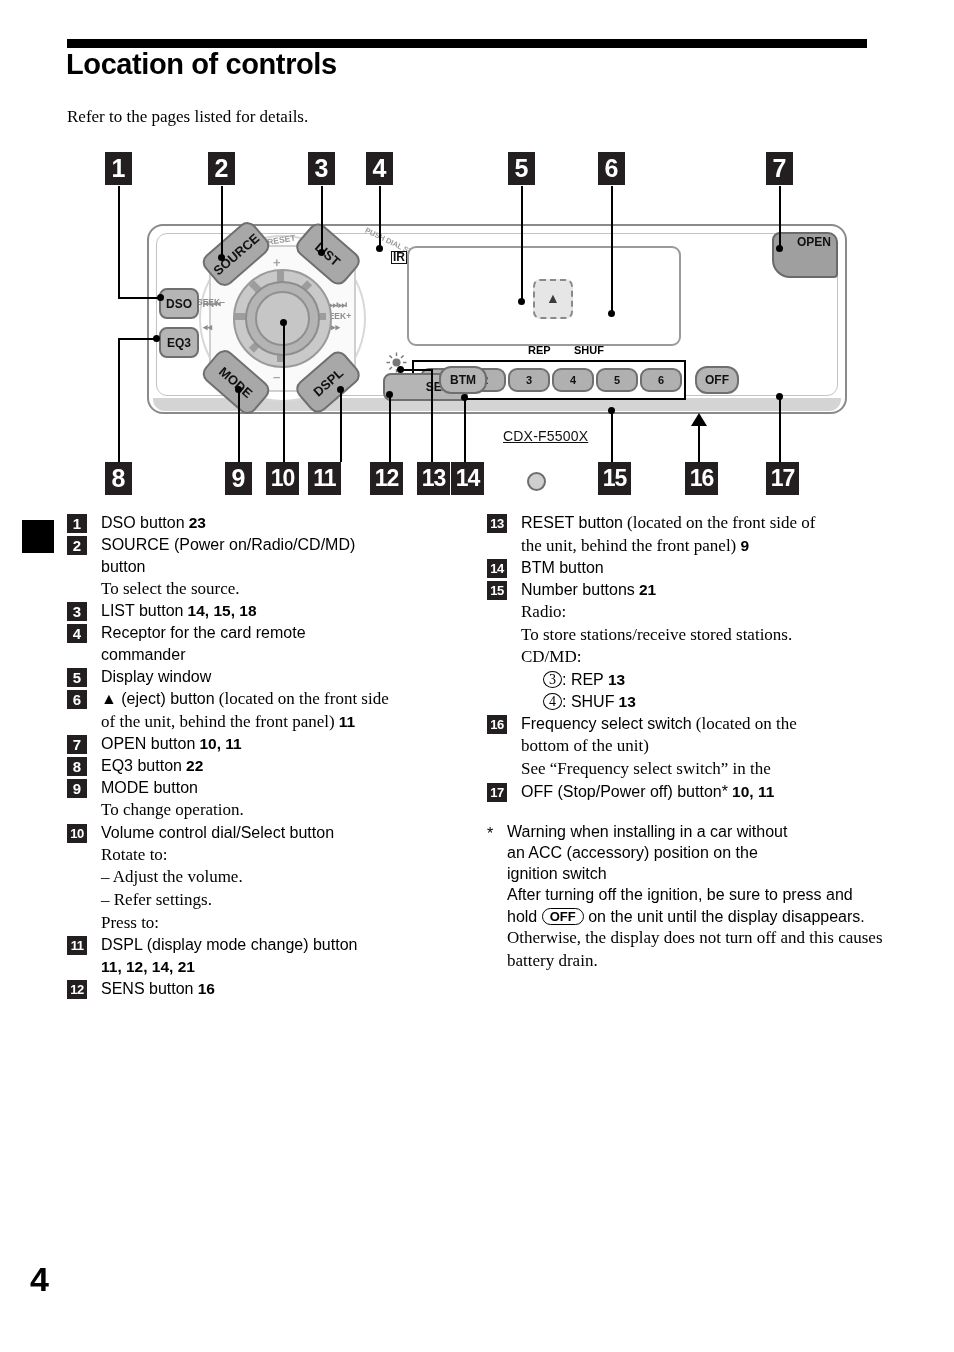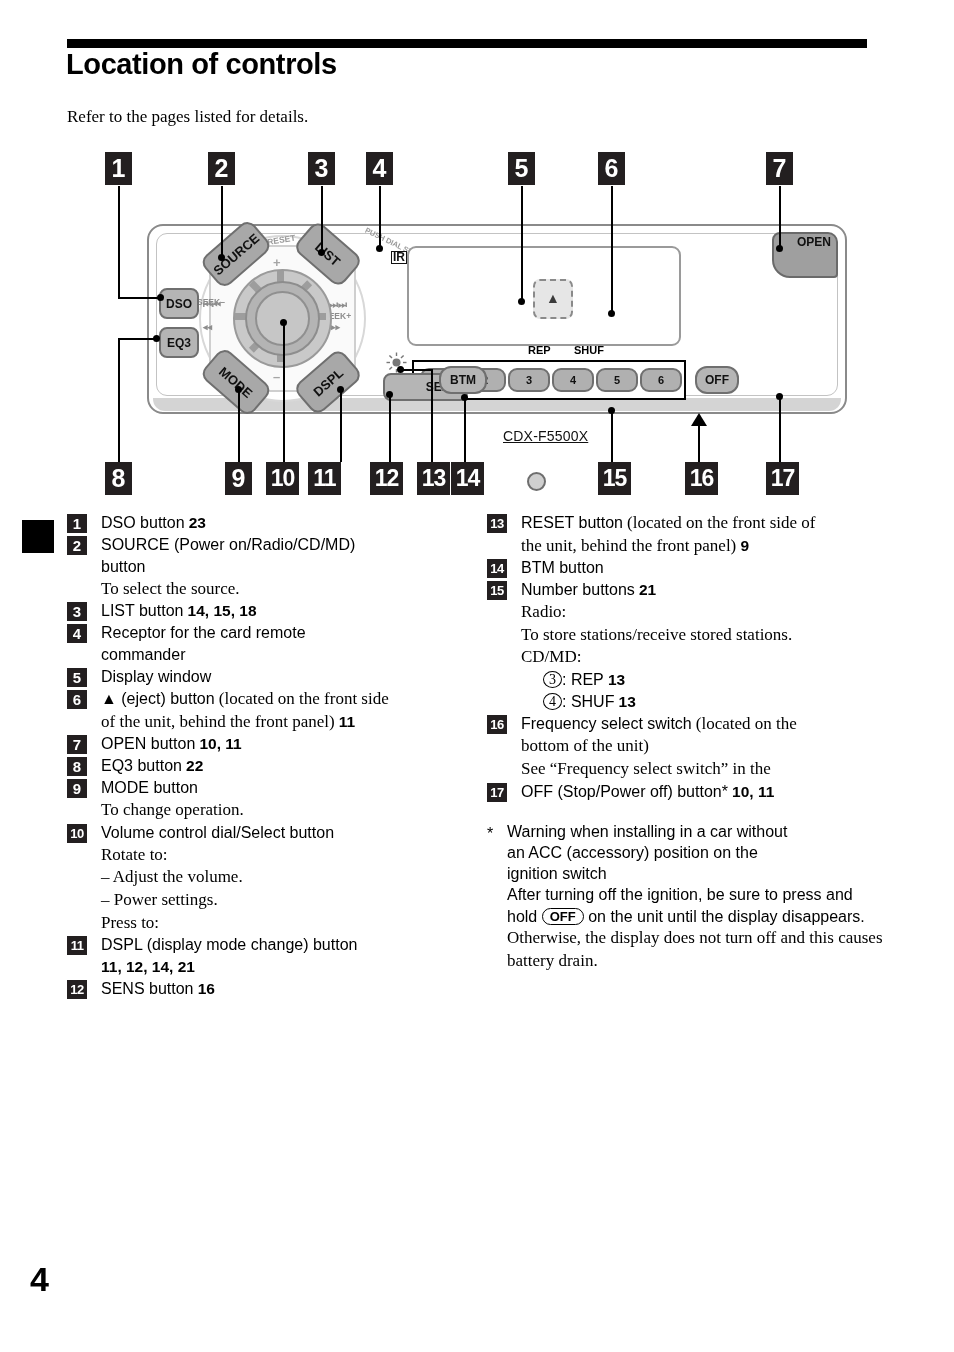--- a/index.html
+++ b/index.html
@@ -341,21 +341,21 @@
       <span class="pg">22</span></div>
 
     <div class="item"><div class="num">9</div>
       <span class="hd">MODE button</span>
       <div class="sub">To change operation.</div></div>
 
     <div class="item"><div class="num w2">10</div>
       <span class="hd">Volume control dial/Select button</span>
       <div class="sub">Rotate to:</div>
       <div class="sub">– Adjust the volume.</div>
-      <div class="sub">– Power settings.</div>
+      <div class="sub">– Refer settings.</div>
       <div class="sub">Press to:</div>
       </div>
 
     <div class="item"><div class="num w2">11</div>
       <span class="hd">DSPL (display mode change) button</span><br>
       <span class="pg">11, 12, 14, 21</span></div>
 
     <div class="item"><div class="num w2">12</div>
       <span class="hd">SENS button</span>
       <span class="pg">16</span></div>

